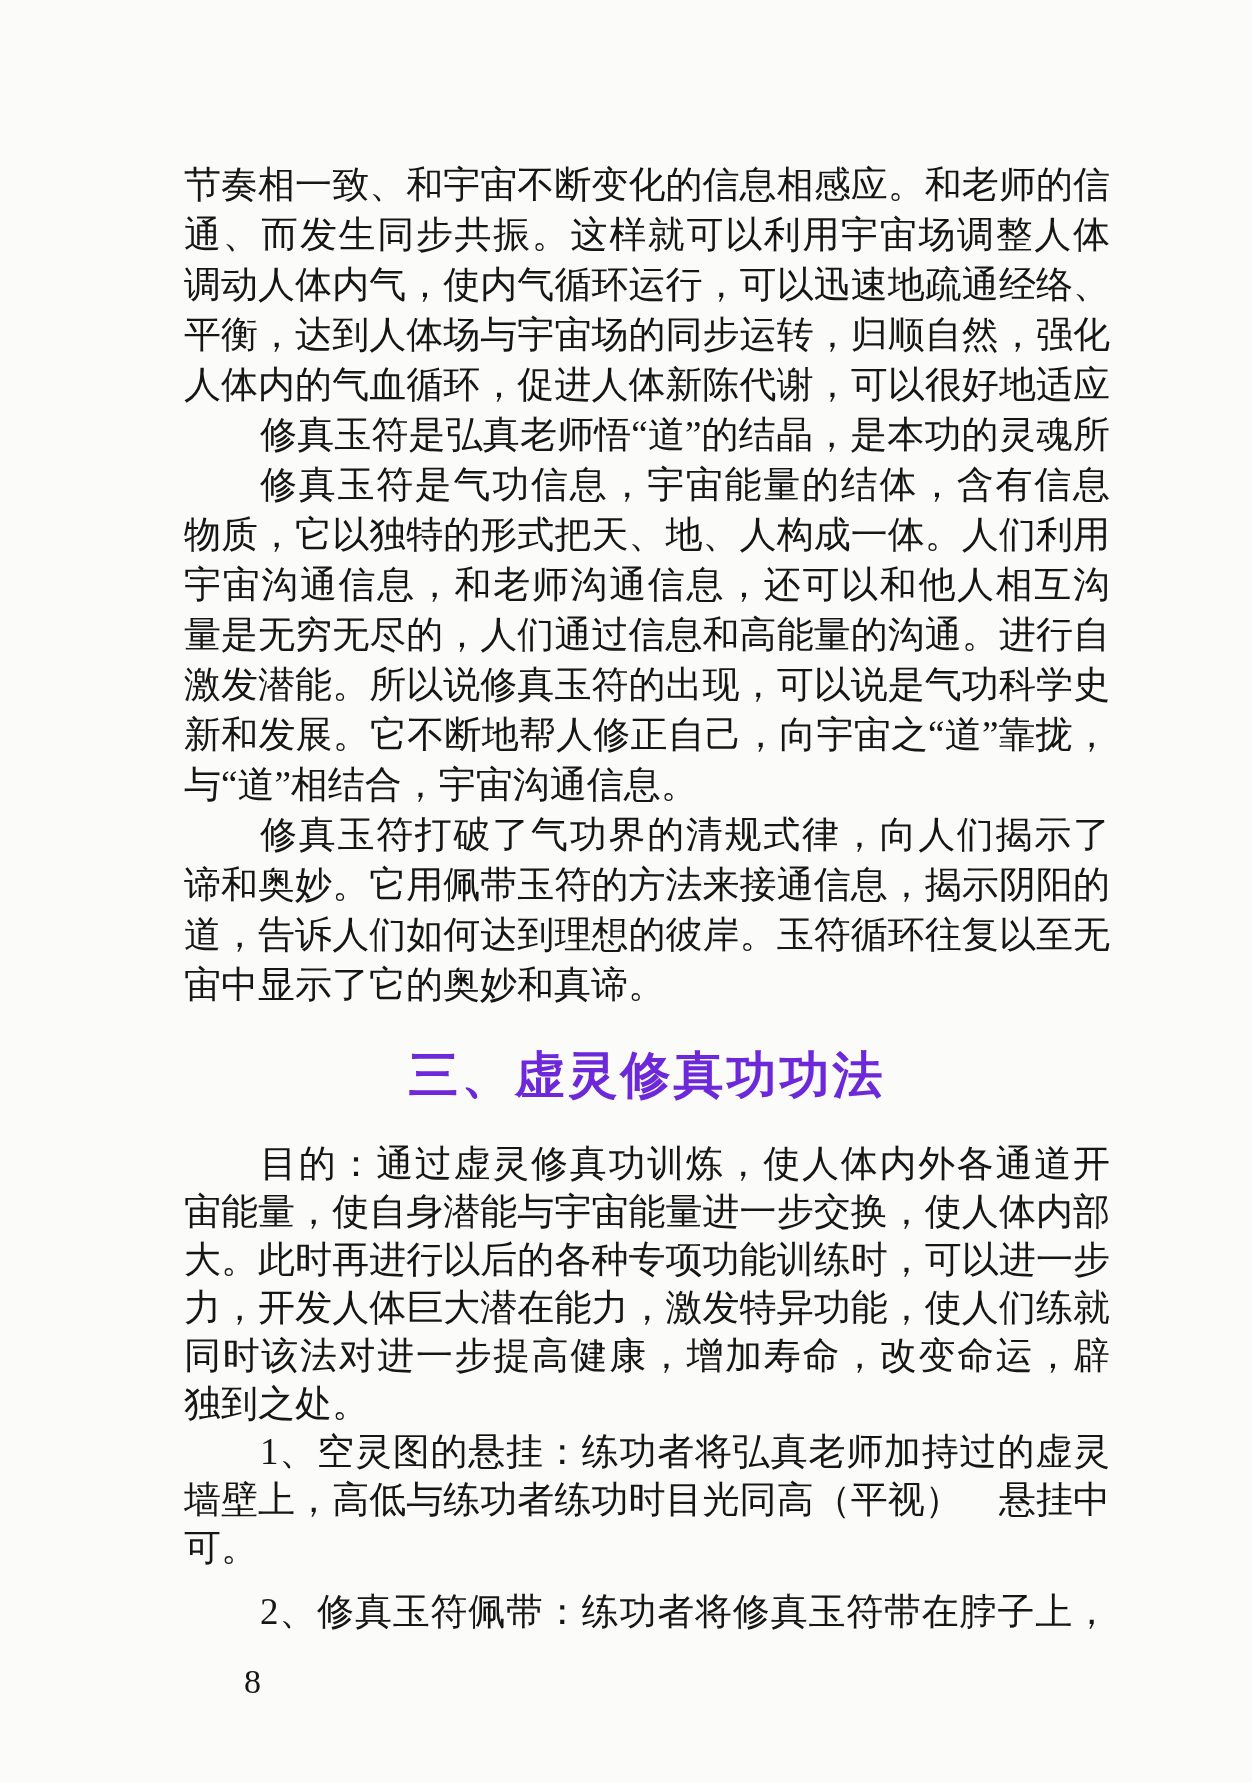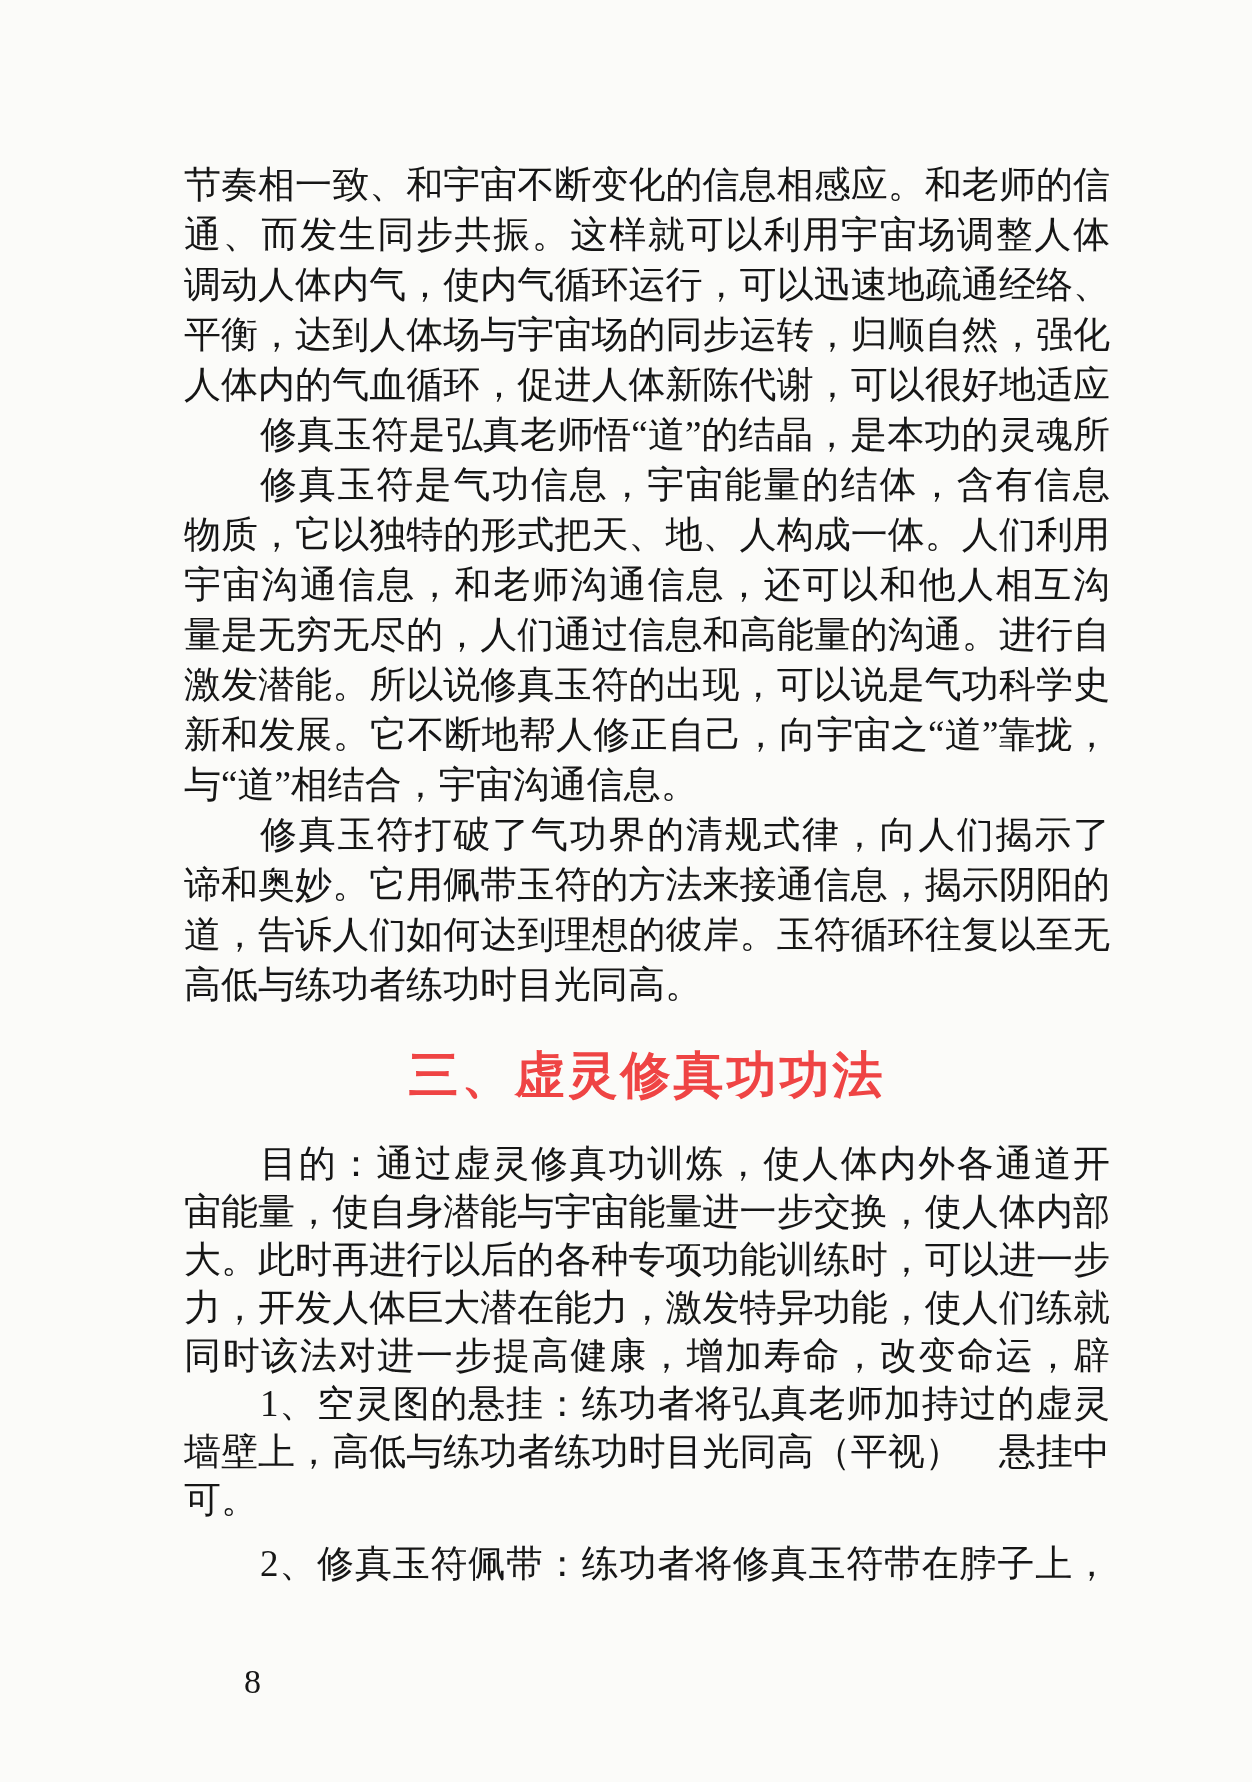--- a/index.html
+++ b/index.html
@@ -46,21 +46,21 @@
   .line.gap {
     margin-top: 16px;
   }
   .heading {
     font-size: 50px;
     font-weight: 700;
     line-height: 70px;
     padding: 30px 0 30px 0;
     text-align: center;
     letter-spacing: 3px;
-    color: #ef4444;
+    color: #6d28d9;
   }
   .page-number {
     position: absolute;
     left: 244px;
     top: 1660px;
     font-size: 34px;
     line-height: 44px;
     color: #161616;
   }
 </style>
@@ -80,31 +80,32 @@
       <div class="line indent">修真玉符是气功信息，宇宙能量的结体，含有信息和能量两种</div>
       <div class="line">物质，它以独特的形式把天、地、人构成一体。人们利用玉符可以和</div>
       <div class="line">宇宙沟通信息，和老师沟通信息，还可以和他人相互沟通。它的能</div>
       <div class="line">量是无穷无尽的，人们通过信息和高能量的沟通。进行自我调整，</div>
       <div class="line">激发潜能。所以说修真玉符的出现，可以说是气功科学史上一个创</div>
       <div class="line">新和发展。它不断地帮人修正自己，向宇宙之“道”靠拢，直至达到</div>
       <div class="line end">与“道”相结合，宇宙沟通信息。</div>
       <div class="line indent">修真玉符打破了气功界的清规式律，向人们揭示了气功的真</div>
       <div class="line">谛和奥妙。它用佩带玉符的方法来接通信息，揭示阴阳的变化之</div>
       <div class="line">道，告诉人们如何达到理想的彼岸。玉符循环往复以至无穷，在宇</div>
-      <div class="line end">高低与练功者练功时目光同高。</div>
+      <div class="line end">宙中显示了它的奥妙和真谛。</div>
     </div>
 
     <div class="heading">三、虚灵修真功功法</div>
 
     <div class="after">
       <div class="line indent">目的：通过虚灵修真功训炼，使人体内外各通道开通，沟通宇</div>
       <div class="line">宙能量，使自身潜能与宇宙能量进一步交换，使人体内部能量增</div>
       <div class="line">大。此时再进行以后的各种专项功能训练时，可以进一步增大功</div>
       <div class="line">力，开发人体巨大潜在能力，激发特异功能，使人们练就各种神通，</div>
       <div class="line">同时该法对进一步提高健康，增加寿命，改变命运，辟邪、息灾具有</div>
+      <div class="line end">独到之处。</div>
       <div class="line indent">1、空灵图的悬挂：练功者将弘真老师加持过的虚灵图悬挂于</div>
       <div class="line">墙壁上，高低与练功者练功时目光同高（平视）　悬挂中正、稳定便</div>
       <div class="line end">可。</div>
       <div class="line indent gap">2、修真玉符佩带：练功者将修真玉符带在脖子上，使玉符中正</div>
     </div>
 
   </div>
 
   <div class="page-number">8</div>
 </div>

